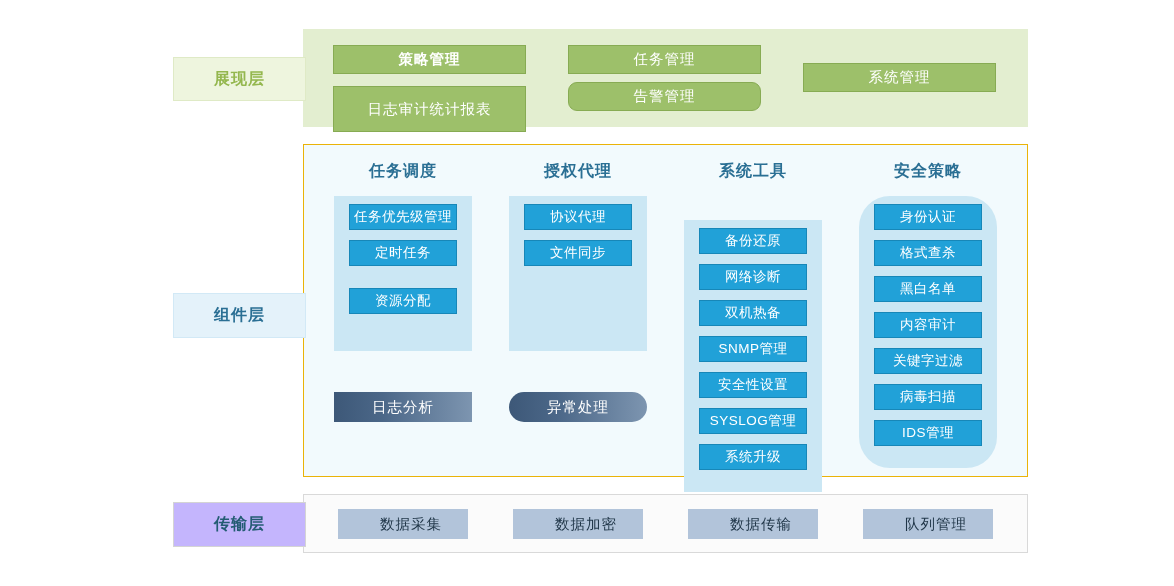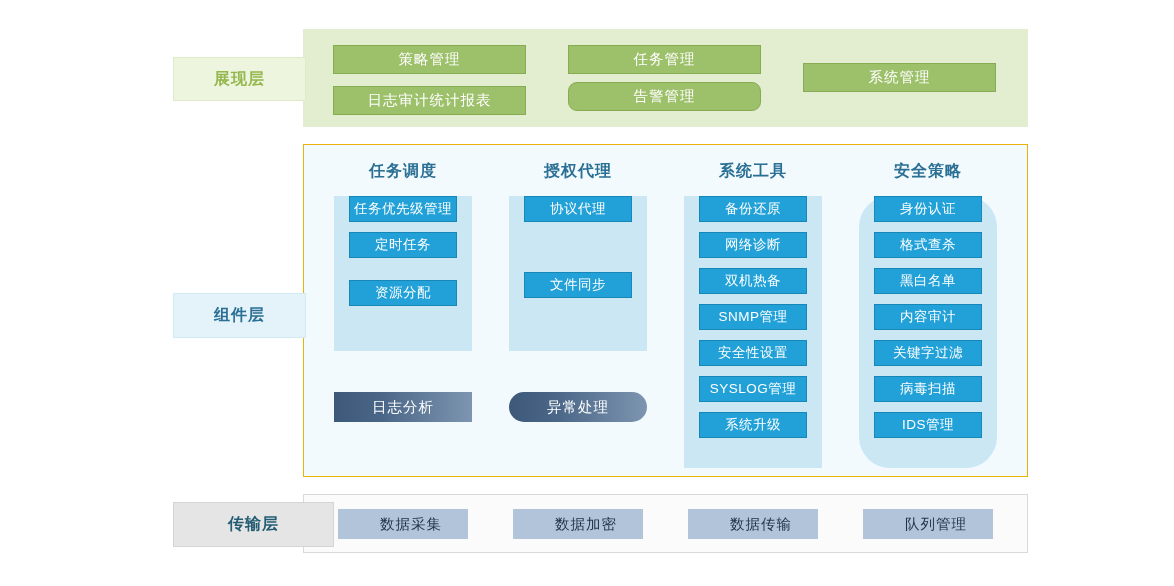--- a/index.html
+++ b/index.html
@@ -46,23 +46,23 @@
     top: 293px;
     width: 133px;
     height: 45px;
     background: #e4f2fa;
     border: 1px solid #d2e9f6;
     color: #2a6f94;
   }
   .layer-label.transport {
     left: 173px;
     top: 502px;
-    width: 161px;
+    width: 133px;
     height: 45px;
-    background: #e5e5e5;
+    background: #c4b5fd;
     border: 1px solid #d4d4d4;
     color: #245c73;
   }
 
   
   .panel-presentation {
     position: absolute;
     left: 303px;
     top: 29px;
     width: 725px;
@@ -112,21 +112,21 @@
     color: #2a6f94;
     letter-spacing: 1px;
   }
   .comp-col-body {
     position: absolute;
     left: 0;
     top: 51px;
     width: 138px;
     background: #cbe7f4;
     box-sizing: border-box;
-    padding: 0 0 12px 0;
+    padding: 8px 0 12px 0;
     display: flex;
     flex-direction: column;
     align-items: center;
   }
   .btn-blue {
     width: 108px;
     height: 26px;
     margin-bottom: 10px;
     background: #21a1d8;
     border: 1px solid #1787b8;
@@ -185,53 +185,53 @@
     letter-spacing: 1px;
     padding-left: 16px;
   }
 </style>
 </head>
 <body>
 
 <div id="diagram">
 
   <div class="panel-presentation">
-    <div class="btn-green" style="left:30px; top:16px; width:193px; height:29px;">策略管理</div>
+    <div class="btn-green" style="left:30px; top:16px; width:193px; height:29px;font-weight:bold;">策略管理</div>
     <div class="btn-green" style="left:265px; top:16px; width:193px; height:29px;">任务管理</div>
     <div class="btn-green" style="left:500px; top:34px; width:193px; height:29px;">系统管理</div>
-    <div class="btn-green" style="left:30px; top:57px; width:193px; height:29px;">日志审计统计报表</div>
+    <div class="btn-green" style="left:30px; top:57px; width:193px; height:46px;">日志审计统计报表</div>
     <div class="btn-green" style="left:265px; top:53px; width:193px; height:29px;border-radius:9px;">告警管理</div>
   </div>
 
   <div class="layer-label presentation">展现层</div>
 
   <div class="panel-component">
 
     <div class="comp-col" style="left:30px;">
       <div class="comp-col-title">任务调度</div>
       <div class="comp-col-body" style="height:155px;">
         <div class="btn-blue">任务优先级管理</div>
         <div class="btn-blue gap">定时任务</div>
         <div class="btn-blue last">资源分配</div>
       </div>
       <div class="btn-dark" style="left:0; top:247px;">日志分析</div>
     </div>
 
     <div class="comp-col" style="left:205px;">
       <div class="comp-col-title">授权代理</div>
-      <div class="comp-col-body" style="height:155px;gap:40px;">
+      <div class="comp-col-body" style="height:155px;">
         <div class="btn-blue">协议代理</div>
         <div class="btn-blue gap">文件同步</div>
       </div>
       <div class="btn-dark" style="left:0; top:247px;border-radius:15px;">异常处理</div>
     </div>
 
     <div class="comp-col" style="left:380px;">
       <div class="comp-col-title">系统工具</div>
-      <div class="comp-col-body" style="height:272px;">
+      <div class="comp-col-body" style="height:272px;margin-top:24px;">
         <div class="btn-blue">备份还原</div>
         <div class="btn-blue">网络诊断</div>
         <div class="btn-blue">双机热备</div>
         <div class="btn-blue">SNMP管理</div>
         <div class="btn-blue">安全性设置</div>
         <div class="btn-blue">SYSLOG管理</div>
         <div class="btn-blue last">系统升级</div>
       </div>
     </div>
 

